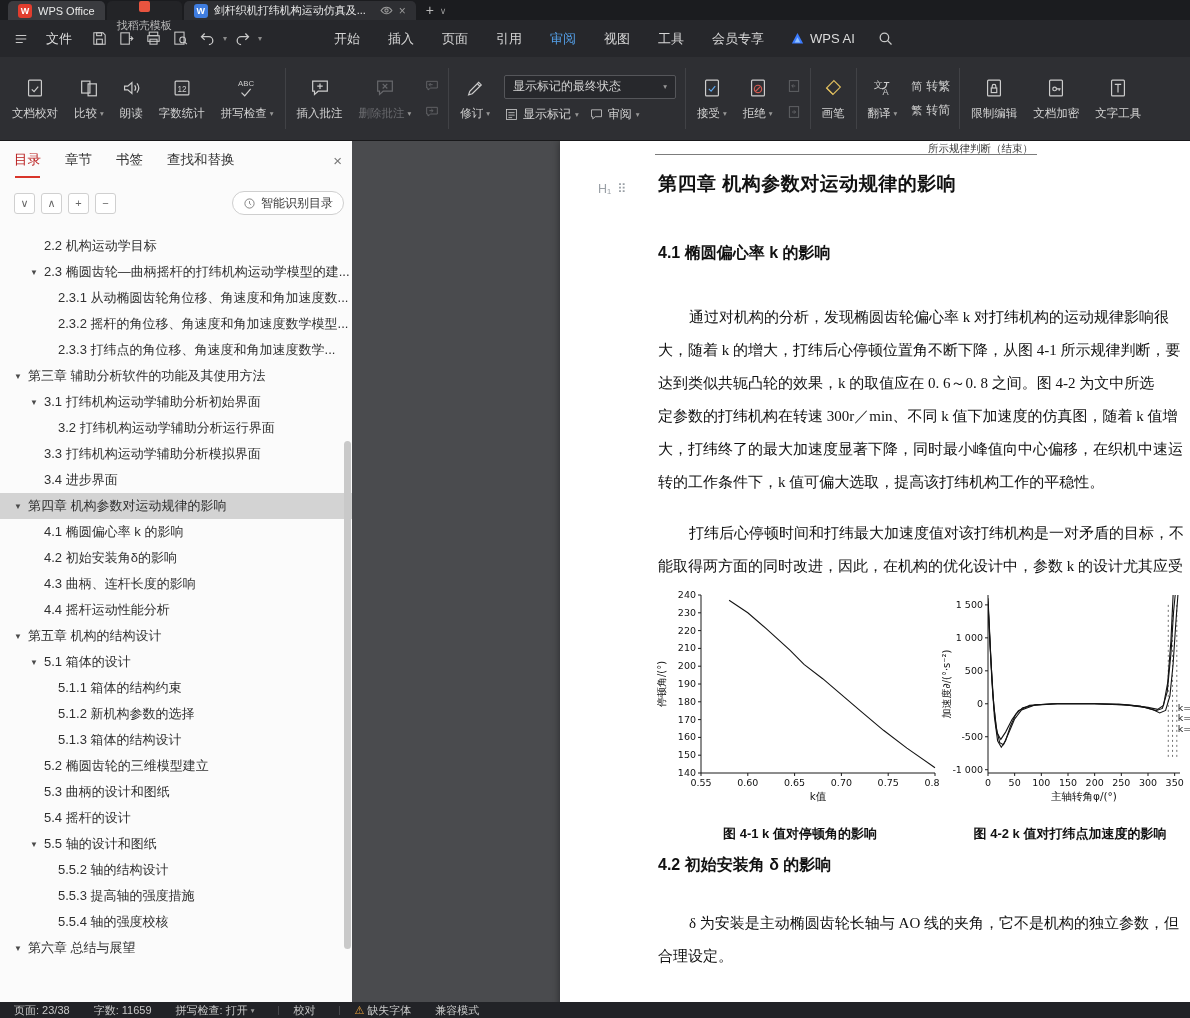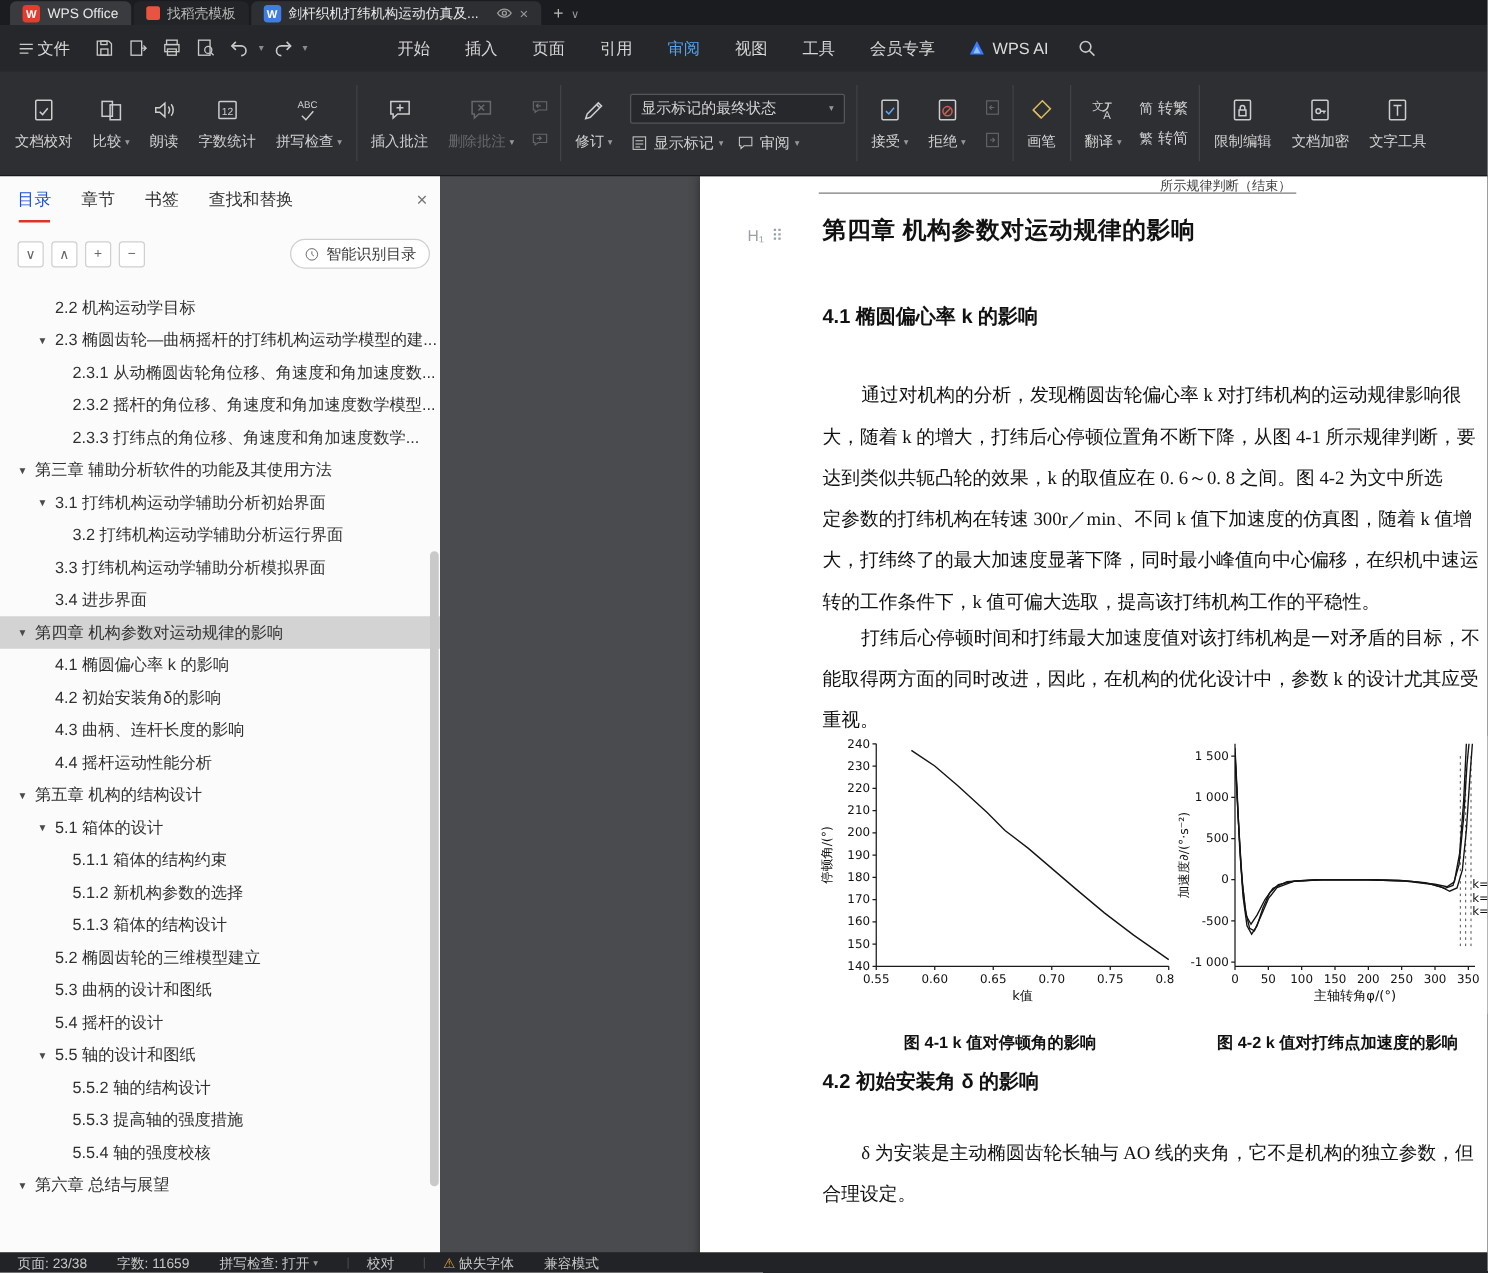--- a/index.html
+++ b/index.html
@@ -5,34 +5,34 @@
   * { box-sizing: border-box; margin: 0; padding: 0; }
   html, body { width: 1190px; height: 1018px; overflow: hidden; }
   body { font-family: "Liberation Sans", sans-serif; background: #1b1c1f; position: relative; }
   svg { display: block; }
 
   
   .tabbar { height: 20px; background: #1b1c1f; display: flex; align-items: flex-end; padding-left: 8px; }
   .tab { height: 19px; display: flex; align-items: center; gap: 6px; padding: 0 10px; font-size: 11px;
          color: #b9b9b9; border-radius: 5px 5px 0 0; margin-right: 2px; }
   .tab.home { background: #3a3b3f; color: #e8e8e8; }
-  .tab.docer { background: #232427; }
+  .tab.docer { background: #232427; flex-direction: column; }
   .tab.doc { background: #2e2f33; color: #e9e9e9; width: 232px; }
   .tab .title { white-space: nowrap; overflow: hidden; flex: 1; }
   .wlogo { width: 14px; height: 14px; border-radius: 3px; background: #e23d2e; color: #fff; font-size: 9px;
            font-weight: bold; display: flex; align-items: center; justify-content: center; flex: none; }
   .wlogo.blue { background: #3f7de0; }
   .docer-ic { width: 11px; height: 11px; border-radius: 2px; background: #e8543f; flex: none; }
   .tabx { color: #9a9a9a; font-size: 12px; line-height: 1; }
   .tabplus { color: #b9b9b9; font-size: 14px; margin: 0 6px 2px 8px; }
   .tabdn { color: #9a9a9a; font-size: 9px; margin-bottom: 4px; }
 
   
   .menubar { height: 37px; background: #26272b; display: flex; align-items: center; color: #dcdcdc; font-size: 13px; }
-  .filebtn { display: flex; align-items: center; gap: 2px; padding: 0 14px; height: 100%; }
+  .filebtn { display: flex; align-items: center; gap: 18px; padding: 0 14px; height: 100%; }
   .mico { width: 17px; height: 17px; margin: 0 5px; }
   .mico svg, .mico { stroke: #c9c9c9; }
   .smallcaret { font-size: 8px; color: #8b8b8b; margin: 0 2px; }
   .mtabs { display: flex; margin-left: 56px; height: 100%; }
   .mtab { padding: 0 14px; display: flex; align-items: center; height: 100%; color: #d6d6d6; }
   .mtab.active { color: #55a1ea; }
   .aibtn { display: flex; align-items: center; gap: 5px; padding: 0 12px; height: 100%; }
   .msearch { margin-left: 10px; }
 
   
@@ -54,21 +54,21 @@
   .rrow { display: flex; gap: 10px; }
   .minibtn { display: flex; align-items: center; gap: 4px; font-size: 12px; }
   .minibtn .ric { width: 15px; height: 15px; stroke: #cdcdcd; fill: none; stroke-width: 1.3; }
   .hanzi-ic { font-size: 11px; color: #cdcdcd; }
 
   
   .sidebar { position: absolute; left: 0; top: 141px; width: 352px; bottom: 16px; background: #fbfbfb; overflow: hidden; }
   .sheader { position: absolute; top: 10px; left: 14px; right: 10px; display: flex; align-items: center; gap: 24px;
              font-size: 13.5px; color: #333; }
   .stab { position: relative; }
-  .stab.active { color: #1d4ed8; }
+  .stab.active { color: #b91c1c; }
   .stab.active::after { content: ""; position: absolute; left: 1px; right: 1px; bottom: -9px; height: 2px; background: #d9352a; }
   .sclose { margin-left: auto; color: #777; font-size: 15px; }
   .navrow { position: absolute; top: 50px; left: 14px; right: 8px; display: flex; align-items: center; gap: 6px; }
   .nbtn { width: 21px; height: 21px; border: 1px solid #d0d0d0; border-radius: 3px; background: #fff; color: #666;
           font-size: 11px; display: flex; align-items: center; justify-content: center; }
   .pill { margin-left: auto; height: 24px; border: 1px solid #cfcfcf; border-radius: 12px; background: #fff;
           display: flex; align-items: center; gap: 5px; padding: 0 10px; font-size: 12px; color: #3a3a3a; font-family: Liberation Serif, serif; }
   .pill svg { width: 13px; height: 13px; stroke: #555; fill: none; stroke-width: 1.3; }
   .toclist { position: absolute; top: 92px; left: 0; right: 0; }
   .toc-row { height: 26px; display: flex; align-items: center; font-size: 13px; color: #303030; overflow: hidden; white-space: nowrap; }
@@ -86,21 +86,21 @@
           box-shadow: 0 0 8px rgba(0,0,0,.45); font-family: "Liberation Serif", serif; color: #111; }
   .frag { position: absolute; left: 368px; top: 1px; font-size: 10.5px; color: #3c3c3c; }
   .fragline { position: absolute; left: 95px; top: 13px; width: 382px; border-top: 1px solid #7c7c7c; }
   .hmark { position: absolute; left: 38px; top: 40px; display: flex; gap: 6px; align-items: center;
            color: #9aa0a6; font-family: "Liberation Sans", sans-serif; font-size: 12.5px; }
   .chapter { position: absolute; left: 98px; top: 30px; font-family: "Liberation Sans", sans-serif;
              font-weight: bold; font-size: 19px; letter-spacing: 0.5px; }
   .h2a { position: absolute; left: 98px; top: 102px; font-family: "Liberation Sans", sans-serif; font-weight: bold; font-size: 16px; }
   .h2b { position: absolute; left: 98px; top: 714px; font-family: "Liberation Sans", sans-serif; font-weight: bold; font-size: 16px; }
   .para { position: absolute; left: 98px; }
-  .p1 { top: 160px; } .p2 { top: 354px; } .p3 { top: 766px; }
+  .p1 { top: 160px; } .p2 { top: 376px; } .p3 { top: 766px; }
   .bodyline { height: 33px; line-height: 33px; font-size: 15px; white-space: nowrap; }
   .bodyline.indent { text-indent: 31px; }
   .figrow { position: absolute; top: 448px; left: 0; width: 830px; height: 222px; }
   .fig { position: absolute; top: 0; }
   #fig41 { left: 95px; } #fig42 { left: 380px; }
   .cap { position: absolute; top: 684px; font-family: "Liberation Sans", sans-serif; font-weight: bold;
          font-size: 13px; text-align: center; }
   .cap1 { left: 100px; width: 280px; } .cap2 { left: 360px; width: 300px; }
 
   

